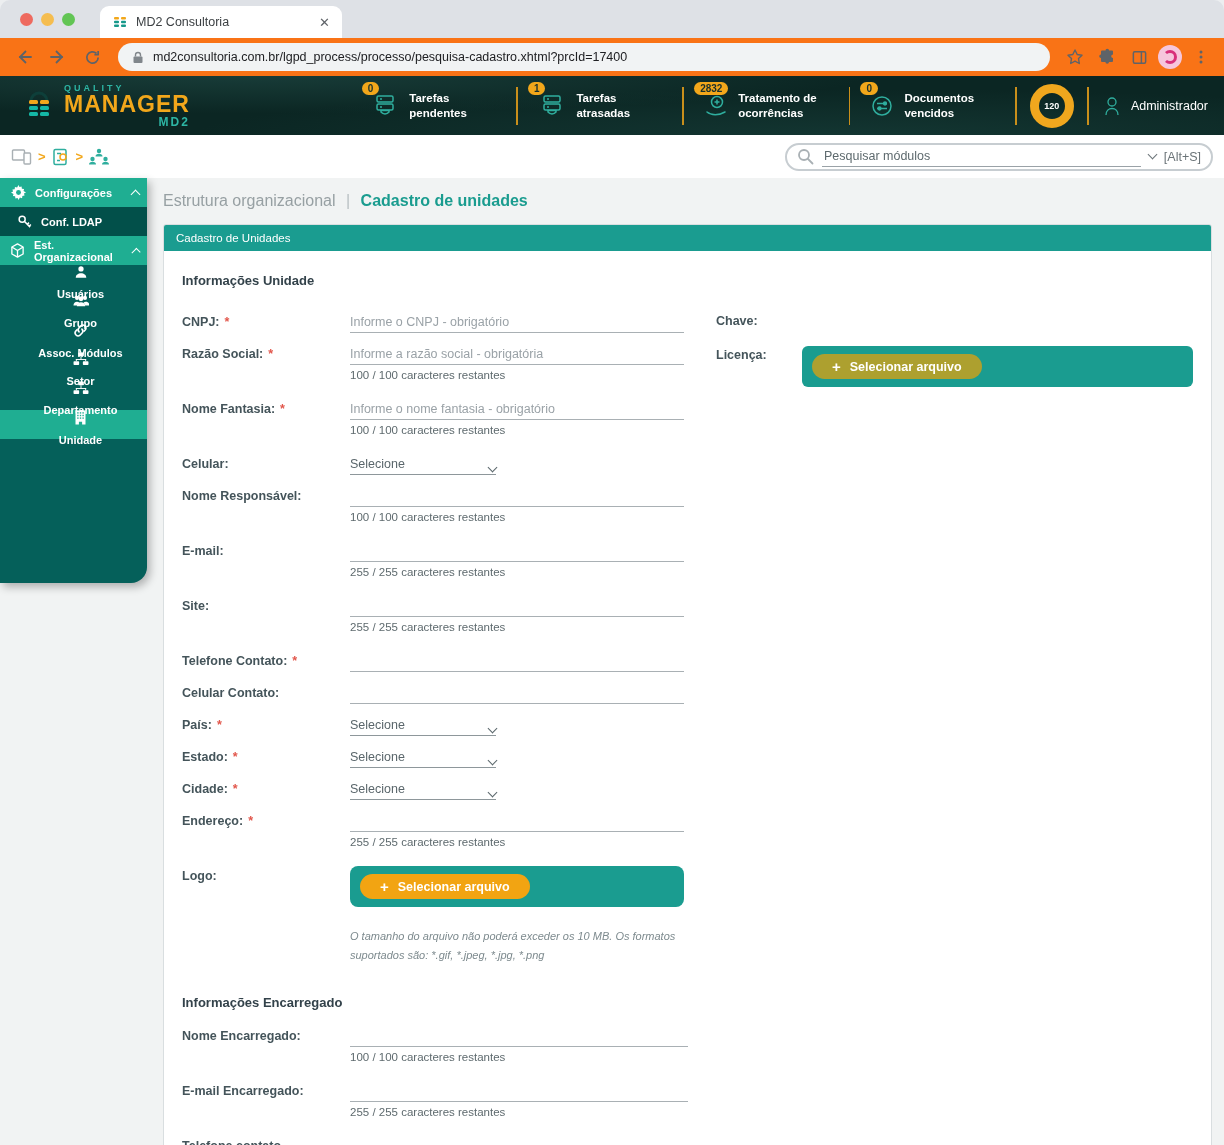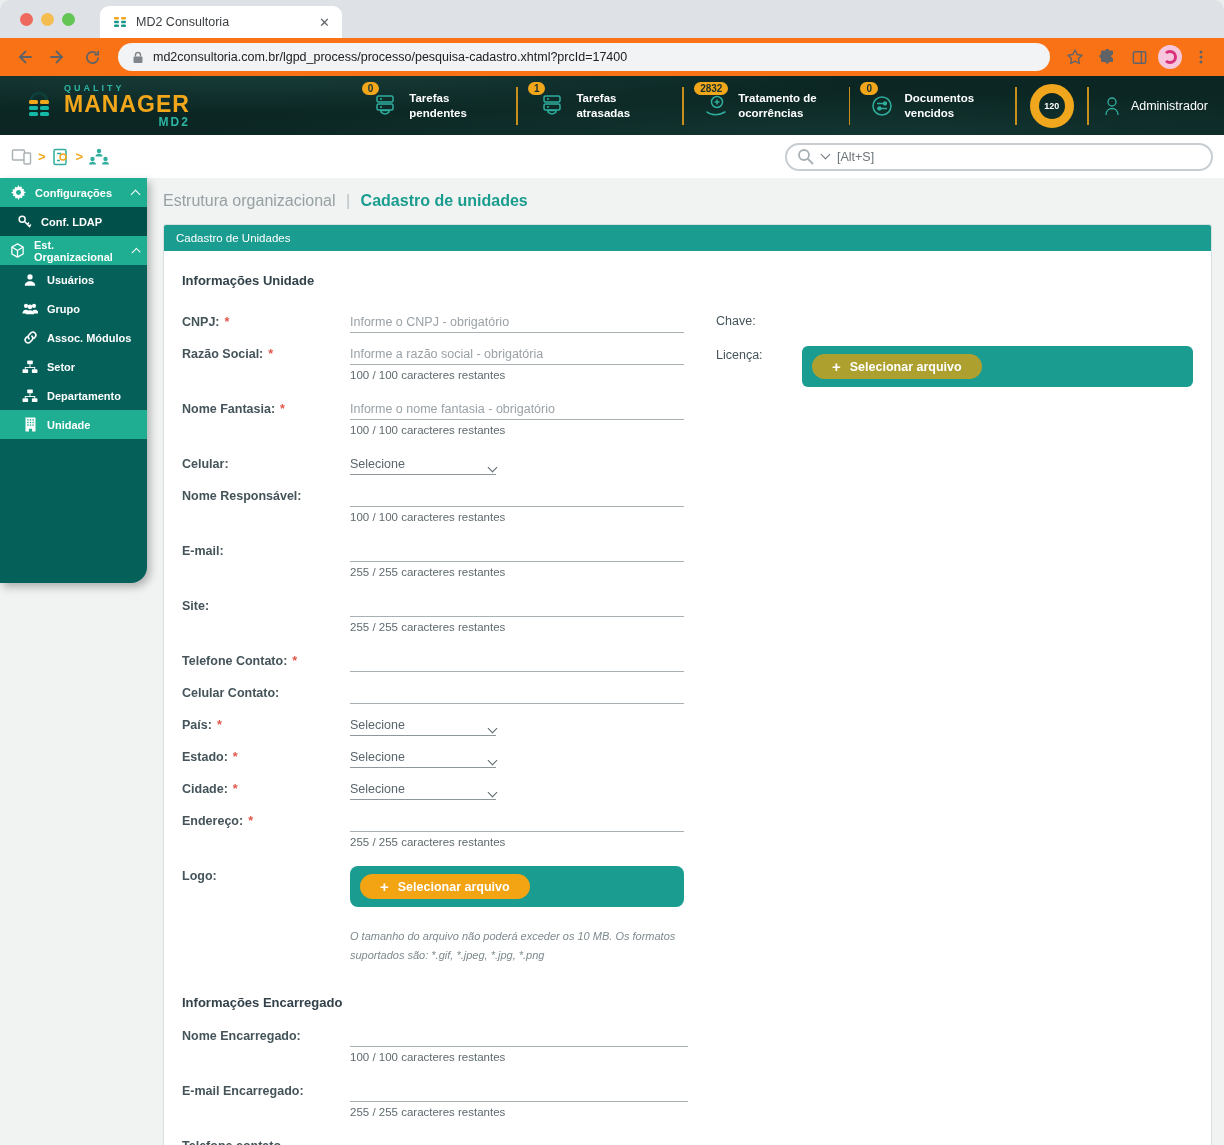--- a/index.html
+++ b/index.html
@@ -59,21 +59,21 @@
           transform:rotate(45deg); margin-top:-4px; }
 
   
   .workspace { position:relative; min-height:967px; background:#F1F3F3; }
   .sidebar { position:absolute; left:0; top:0; width:147px; height:405px; background:#05605A;
              border-radius:0 0 16px 0; box-shadow:3px 4px 8px rgba(0,0,0,.28); overflow:hidden; }
   .side-item { height:29px; display:flex; align-items:center; gap:9px; color:#fff; font-size:11px;
                font-weight:600; padding:0 8px; cursor:default; }
   .side-item.header { background:#1FAE92; padding-left:10px; }
   .side-item.item-dark { background:#02504A; padding-left:16px; }
-  .side-item.item { padding-left:22px; }
+  .side-item.item { padding-left:22px;flex-direction:column; }
   .side-item.active { background:#1FAE92; }
   .side-item .icn { display:flex; width:16px; justify-content:center; }
   .s-chev { margin-left:auto; width:7px; height:7px; border-left:1.8px solid #fff; border-top:1.8px solid #fff;
             transform:rotate(45deg); margin-top:4px; }
 
   .main { margin-left:163px; margin-right:12px; padding-top:5px; }
   .page-head { display:flex; align-items:center; justify-content:space-between; height:36px; margin-bottom:5px; }
   .crumb { font-size:16px; }
   .crumb .parent { color:#97A0A3; }
   .crumb .pipe { color:#B9C0C3; margin:0 6px; }
@@ -102,21 +102,21 @@
                justify-content:space-between; padding-bottom:3px; font-size:12.5px; color:#5A666B; }
   .selectbox .chev { border-color:#5A666B; }
   .counter { font-size:11.5px; color:#5E6A6E; margin-top:4px; margin-bottom:7px; }
   .upbox { background:#1A9C90; border-radius:8px; padding:8px 10px; }
   .rt .upbox { border-radius:6px; }
   .upbtn { display:inline-flex; align-items:center; gap:9px; color:#fff; border-radius:15px;
            padding:5px 20px; font-size:12.5px; font-weight:600; cursor:pointer; }
   .plus { font-size:15px; font-weight:700; line-height:1; }
   .upnote { font-style:italic; color:#7D8A8E; font-size:11px; margin-top:20px; line-height:1.7; max-width:334px; }
   .rt-row { display:flex; margin-bottom:12px; }
-  .rt-label { width:86px; color:#44545A; font-size:12.5px; font-weight:400; padding-top:2px; }
+  .rt-label { width:86px; color:#44545A; font-size:12.5px; font-weight:700; padding-top:2px; }
   .rt-ctrl { flex:1; max-width:408px; }
   .icn svg { display:block; }
 </style>
 </head>
 <body>
 
 <div class="tabstrip">
   <div class="traffic">
     <span class="tdot red"></span>
     <span class="tdot yellow"></span>
@@ -314,20 +314,21 @@
         </svg>
     </span>
   </div>
   <div class="searchpill">
     <span class="icn">
       <svg width="17" height="17" viewBox="0 0 17 17" fill="none" stroke="#A9B0B4" stroke-width="1.8">
           <circle cx="7" cy="7" r="5"></circle>
           <path d="M11 11l4.5 4.5" stroke-linecap="round"></path>
         </svg>
     </span>
+    <span class="search-line">Pesquisar módulos</span>
     <span class="chev"></span>
     <span class="shortcut">[Alt+S]</span>
   </div>
 </div>
 
 <div class="workspace">
   <div class="sidebar" id="sidebar">
       <div class="side-item header">
         <span class="icn">
           <svg width="15" height="15" viewBox="0 0 16 16" fill="#fff">

